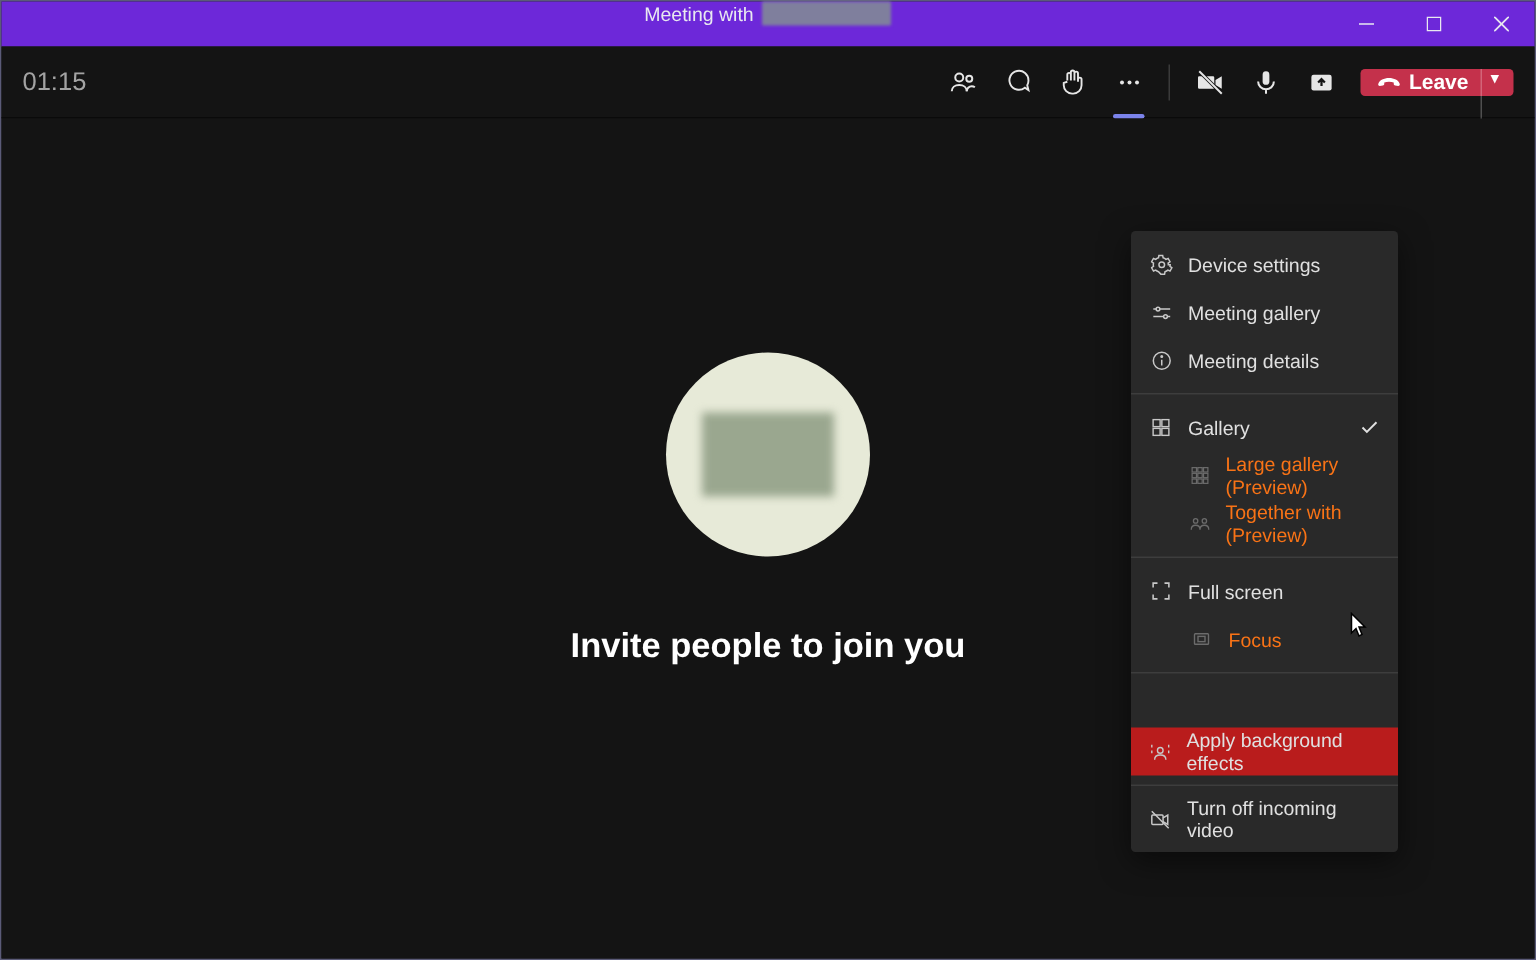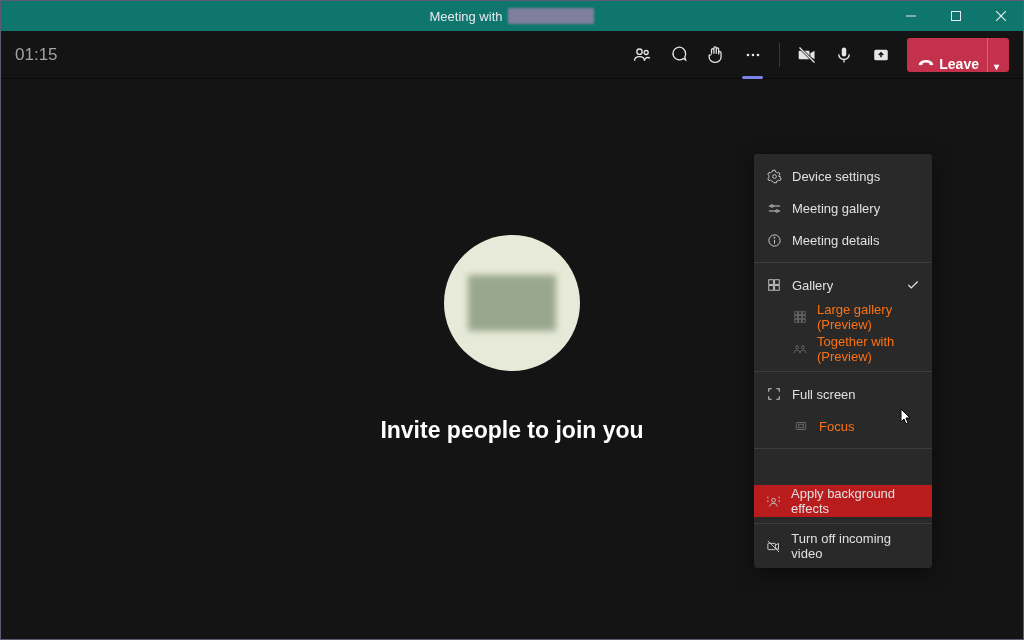--- a/index.html
+++ b/index.html
@@ -1,29 +1,29 @@
 <!DOCTYPE html>
 <html><head>
 <meta charset="utf-8">
 <style>
   * { margin: 0; padding: 0; box-sizing: border-box; }
   html, body { width: 1024px; height: 640px; overflow: hidden; font-family: "Segoe UI", Arial, sans-serif; background: #000; }
   .window { width: 1024px; height: 640px; background: #141414; border: 1px solid #5b5b78; display: flex; flex-direction: column; }
-  .titlebar { height: 30px; background: #0f766e; color: #e8e8f0; display: flex; align-items: center; justify-content: center; position: relative; font-size: 13px; }
+  .titlebar { height: 30px; background: #6d28d9; color: #e8e8f0; display: flex; align-items: flex-start; justify-content: center; position: relative; font-size: 13px; }
   .title-wrap { display: flex; align-items: center; gap: 6px; }
   .blur-name { width: 86px; height: 16px; background: #7f7f9d; filter: blur(1px); border-radius: 1px; }
   .winbtns { position: absolute; right: 0; top: 0; height: 30px; display: flex; }
   .winbtn { width: 45px; height: 30px; display: flex; align-items: center; justify-content: center; color: #e8e8f0; cursor: pointer; font-size: 12px; }
   .toolbar { height: 48px; background: #141414; display: flex; align-items: center; justify-content: space-between; padding: 0 14px; border-bottom: 1px solid #0a0a0a; position: relative; }
   .timer { color: #a3a3a3; font-size: 17px; }
   .controls { display: flex; align-items: center; gap: 4px; }
   .ctl { width: 33px; height: 33px; display: flex; align-items: center; justify-content: center; color: #e6e6e6; cursor: pointer; border-radius: 3px; position: relative; }
   .ctl.active-indicator::after { content: ""; position: absolute; bottom: -8px; left: 6px; right: 6px; height: 3px; background: #7b83eb; border-radius: 2px; }
   .divider { width: 1px; height: 24px; background: #3a3a3a; margin: 0 6px; }
-  .leave { background: #c4314b; color: #fff; height: 34px; border-radius: 3px; display: flex; align-items: flex-end; padding: 0 10px 0 10px; font-size: 14px; font-weight: 600; cursor: pointer; gap: 4px; margin-left: 6px; }
+  .leave { background: #c4314b; color: #fff; height: 18px; border-radius: 3px; display: flex; align-items: flex-start; padding: 0 10px 0 10px; font-size: 14px; font-weight: 600; cursor: pointer; gap: 4px; margin-left: 6px; }
   .leave .sep { width: 1px; height: 34px; background: rgba(255,255,255,0.25); margin-left: 4px; }
   .leave .chev { font-size: 10px; margin-left: 2px; }
   .stage { flex: 1; background: #141414; position: relative; display: flex; flex-direction: column; align-items: center; justify-content: center; }
   .avatar { width: 136px; height: 136px; border-radius: 50%; background: #e7ead8; display: flex; align-items: center; justify-content: center; margin-top: -40px; }
   .avatar-inner { width: 88px; height: 56px; background: #9aa78f; filter: blur(3px); }
   .invite { color: #fff; font-size: 23px; font-weight: 700; margin-top: 46px; }
   .menu { position: absolute; top: 75px; right: 91px; width: 178px; background: #292929; border-radius: 3px; box-shadow: 0 6px 20px rgba(0,0,0,0.5); padding: 6px 0; color: #e0e0e0; font-size: 13px; }
   .mi { display: flex; align-items: center; height: 32px; padding: 0 12px; gap: 10px; cursor: pointer; position: relative; }
   .mi.hovered { background: #b91c1c; margin-top: 36px; }
   .mi.disabled { color: #f97316; cursor: default; padding-left: 39px; }

